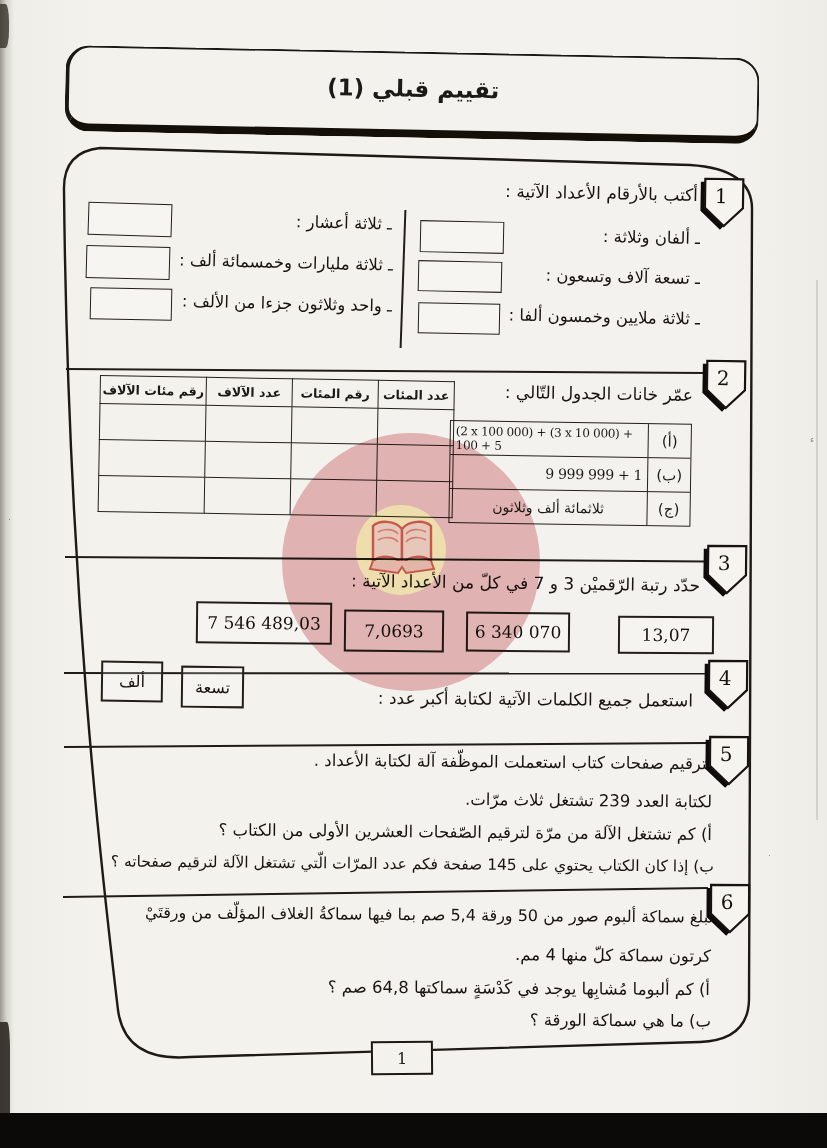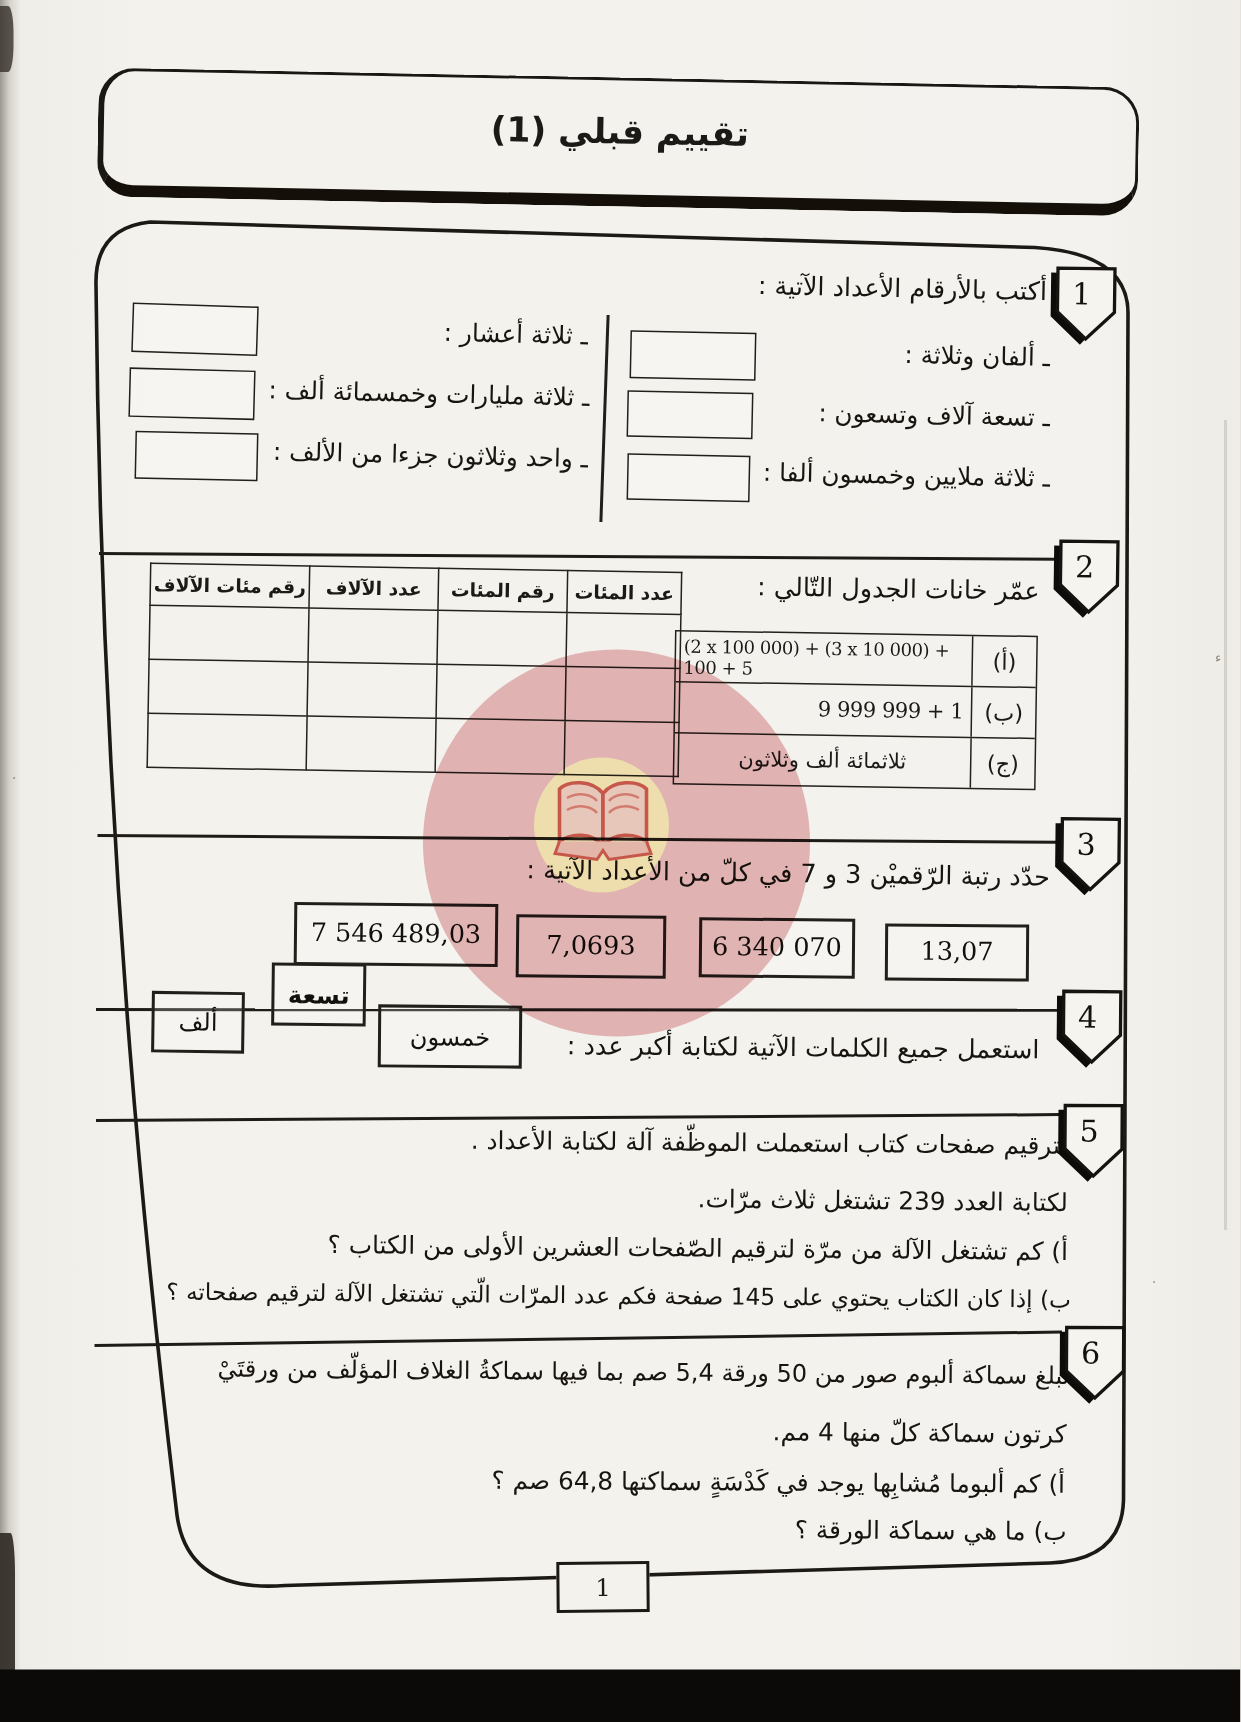--- a/index.html
+++ b/index.html
@@ -140,25 +140,24 @@
     <div class="row">
       <div class="lbl">(ج)</div>
       <div class="expr ar">ثلاثمائة ألف وثلاثون</div>
     </div>
   </div>
 
   <div class="abs txt heading" style="left:350px;top:572px;width:350px;transform:rotate(0.8deg);">حدّد رتبة الرّقميْن 3 و 7 في كلّ من الأعداد الآتية :</div>
   <div class="abs card" style="left:196px;top:602px;width:132px;height:38px;transform:rotate(0.6deg);">7 546 489,03</div>
   <div class="abs card" style="left:344px;top:610px;width:96px;height:38px;transform:rotate(0.6deg);">7,0693</div>
   <div class="abs card" style="left:466px;top:612px;width:100px;height:36px;transform:rotate(0.5deg);">6 340 070</div>
-  <div class="abs card" style="left:590px;top:616px;width:92px;height:34px;transform:rotate(0.4deg);">13,07</div>
+  <div class="abs card" style="left:618px;top:616px;width:92px;height:34px;transform:rotate(0.4deg);">13,07</div>
 
   <div class="abs txt heading" style="left:345px;top:688px;width:348px;transform:rotate(0.5deg);">استعمل جميع الكلمات الآتية لكتابة أكبر عدد :</div>
-  <div class="abs card wcard" style="left:252px;top:670px;width:92px;height:38px;transform:rotate(0.5deg);">خمسون</div>
-  <div class="abs card wcard" style="left:181px;top:642px;width:59px;height:38px;transform:rotate(0.7deg);font-weight:bold;">تسعة</div>
+  <div class="abs card wcard" style="left:181px;top:666px;width:59px;height:38px;transform:rotate(0.7deg);">تسعة</div>
   <div class="abs card wcard" style="left:101px;top:661px;width:58px;height:37px;transform:rotate(0.8deg);">ألف</div>
 
   <div class="abs txt" style="left:180px;top:751px;width:532px;transform:rotate(0.5deg);">لترقيم صفحات كتاب استعملت الموظّفة آلة لكتابة الأعداد .</div>
   <div class="abs txt" style="left:440px;top:790px;width:272px;transform:rotate(0.6deg);">لكتابة العدد 239 تشتغل ثلاث مرّات.</div>
   <div class="abs txt" style="left:275px;top:822px;width:437px;transform:rotate(0.55deg);">أ) كم تشتغل الآلة من مرّة لترقيم الصّفحات العشرين الأولى من الكتاب ؟</div>
   <div class="abs txt" style="left:90px;top:854px;width:624px;font-size:15.5px;transform:rotate(0.5deg);">ب) إذا كان الكتاب يحتوي على 145 صفحة فكم عدد المرّات الّتي تشتغل الآلة لترقيم صفحاته ؟</div>
 
   <div class="abs txt" style="left:95px;top:905px;width:618px;font-size:16px;transform:rotate(0.5deg);">تبلغ سماكة ألبوم صور من 50 ورقة 5,4 صم بما فيها سماكةُ الغلاف المؤلّف من ورقتَيْ</div>
   <div class="abs txt" style="left:525px;top:945px;width:186px;transform:rotate(0.5deg);">كرتون سماكة كلّ منها 4 مم.</div>
   <div class="abs txt" style="left:380px;top:978px;width:330px;transform:rotate(0.4deg);">أ) كم ألبوما مُشابِها يوجد في كَدْسَةٍ سماكتها 64,8 صم ؟</div>

